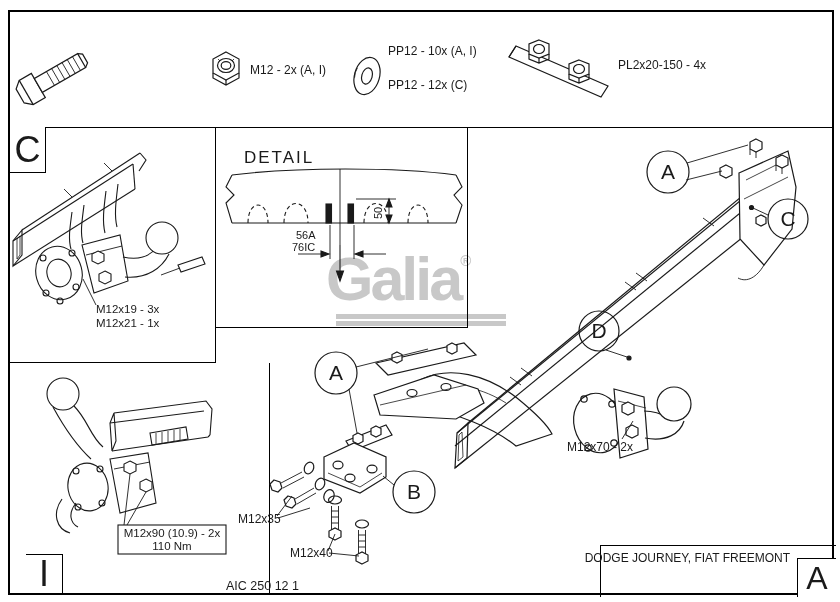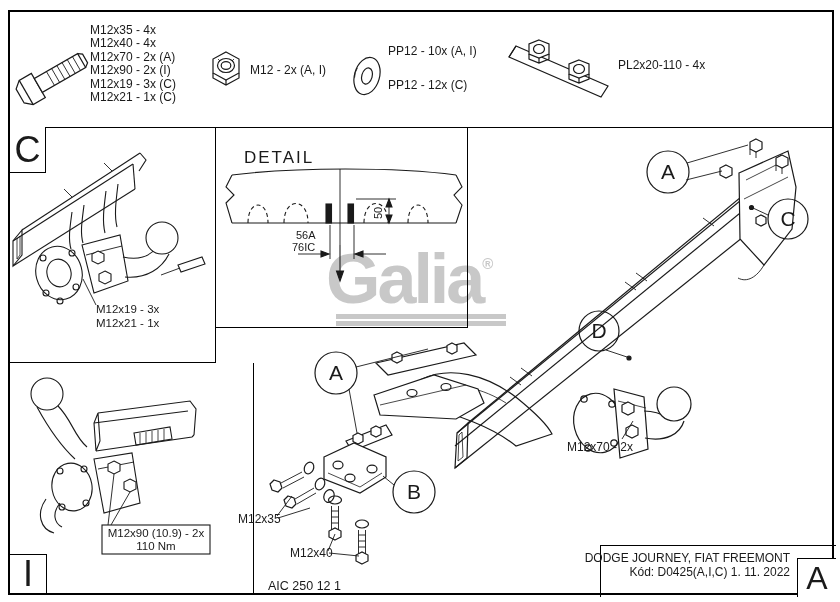--- a/index.html
+++ b/index.html
@@ -1,40 +1,40 @@
 <!DOCTYPE html>
 <html><head>
 <meta charset="utf-8">
 <style>
   html,body{margin:0;padding:0;background:#fff;}
   .sheet{position:relative;width:840px;height:602px;background:#fff;overflow:hidden;
          font-family:"Liberation Sans",sans-serif;color:#1a1a1a;}
   .frame{position:absolute;left:8px;top:10px;width:826px;height:585px;border:2px solid #000;box-sizing:border-box;}
   .band{position:absolute;left:0;top:0;width:822px;height:115px;border-bottom:1.5px solid #000;}
   .panel-c{position:absolute;left:0;top:115px;width:206px;height:236px;border-right:1.5px solid #000;border-bottom:1.5px solid #000;box-sizing:border-box;}
-  .panel-i{position:absolute;left:0;top:351px;width:244px;height:230px;border-right:1.5px solid #000;box-sizing:border-box;}
+  .panel-i{position:absolute;left:16px;top:351px;width:244px;height:230px;border-right:1.5px solid #000;box-sizing:border-box;}
   .detail-panel{position:absolute;left:206px;top:115px;width:252px;height:201px;border-right:1.5px solid #000;border-bottom:1.5px solid #000;box-sizing:border-box;z-index:3;}
   .letterbox{position:absolute;background:#fff;display:flex;align-items:center;justify-content:center;
              font-size:36px;font-weight:300;z-index:5;}
   .lb-c{left:0;top:0;width:35px;height:45px;border-right:1.2px solid #000;border-bottom:1.2px solid #000;}
   .lb-i{left:0;bottom:0;width:36px;height:38px;border-top:1.2px solid #000;border-right:1.2px solid #000;}
   .lb-a{position:absolute;right:0;bottom:0;width:38px;height:38px;border-top:1.2px solid #000;border-left:1.2px solid #000;
         background:#fff;display:flex;align-items:center;justify-content:center;font-size:32px;font-weight:300;}
   .parts-text{position:absolute;left:80px;top:12px;font-size:12px;line-height:13.4px;white-space:nowrap;}
   .one-line{position:absolute;font-size:12px;white-space:nowrap;}
   .galia{position:absolute;left:326px;top:244px;z-index:1;color:#c8c8c8;}
-  .galia .word{font-size:70px;font-weight:bold;letter-spacing:-3px;line-height:70px;margin-top:20px;}
+  .galia .word{font-size:61px;font-weight:bold;letter-spacing:-3px;line-height:70px;margin-top:20px;}
   .galia .reg{font-size:15px;font-weight:bold;vertical-align:34px;letter-spacing:0;}
   .galia .bar{height:4.5px;background:#c8c8c8;width:170px;margin-left:10px;}
   .galia .bar+.bar{margin-top:2.5px;}
   .mainsvg{position:absolute;left:206px;top:115px;z-index:2;}
   .detailsvg{position:absolute;left:0;top:0;}
   .title-block{position:absolute;left:590px;top:533px;width:236px;height:52px;border-top:1.5px solid #000;border-left:1.5px solid #000;box-sizing:border-box;z-index:4;background:transparent;}
   .tb-text{position:absolute;right:46px;top:5px;text-align:right;font-size:12px;line-height:14px;white-space:nowrap;}
-  .doc-num{position:absolute;left:216px;top:567px;font-size:12.5px;z-index:4;margin-left:42px;}
+  .doc-num{position:absolute;left:216px;top:567px;font-size:12.5px;z-index:4;}
   svg text{font-family:"Liberation Sans",sans-serif;fill:#1a1a1a;}
 </style>
 </head>
 <body>
 
 <div class="sheet">
 
   <div class="galia">
     <span class="word">Galia</span><span class="reg">®</span>
     <div class="bar"></div>
@@ -46,28 +46,20 @@
     <div class="band">
       <svg style="position:absolute;left:2px;top:24px" width="92" height="76" viewBox="0 0 92 76">
         <g transform="rotate(-30 22 52)" stroke="#1a1a1a" stroke-width="1.2" fill="#fff">
           <path d="M6,44 L13,38 L27,38 L27,66 L13,66 L6,60 Z"></path>
           <path d="M13,38 L13,66" fill="none"></path>
           <rect x="27" y="44" width="50" height="16"></rect>
           <path d="M41,44 L41,60 M47,44 L47,60 M53,44 L53,60 M59,44 L59,60 M65,44 L65,60 M71,44 L71,60" fill="none" stroke-width="0.8"></path>
           <path d="M77,44 L81,47 L81,57 L77,60" fill="none"></path>
         </g>
       </svg>
-      <div class="parts-text">
-        <div>M12x35 - 4x</div>
-        <div>M12x40 - 4x</div>
-        <div>M12x70 - 2x (A)</div>
-        <div>M12x90 - 2x (I)</div>
-        <div>M12x19 - 3x (C)</div>
-        <div>M12x21 - 1x (C)</div>
-      </div>
 
       <svg style="position:absolute;left:196px;top:36px" width="40" height="42" viewBox="0 0 40 42">
         <g stroke="#1a1a1a" stroke-width="1.2" fill="#fff">
           <polygon points="20,4 33,11 33,25 20,32 7,25 7,11"></polygon>
           <path d="M7,25 L7,30 L20,37 L33,30 L33,25 M20,32 L20,37" fill="none"></path>
           <ellipse cx="20" cy="17.5" rx="8.5" ry="7"></ellipse>
           <ellipse cx="20" cy="17.5" rx="4.8" ry="3.9" fill="none"></ellipse>
           <path d="M14,13 L12,11 M26,13 L28,11" fill="none" stroke-width="0.8"></path>
         </g>
       </svg>
@@ -92,21 +84,21 @@
             <path d="M21,20 L21,25 L31,29 L41,25 L41,20 M31,24 L31,29" fill="none"></path>
             <ellipse cx="31" cy="15" rx="5.5" ry="4.5"></ellipse>
           </g>
           <g>
             <polygon points="71,26 81,30 81,40 71,44 61,40 61,30"></polygon>
             <path d="M61,40 L61,45 L71,49 L81,45 L81,40 M71,44 L71,49" fill="none"></path>
             <ellipse cx="71" cy="35" rx="5.5" ry="4.5"></ellipse>
           </g>
         </g>
       </svg>
-      <div class="one-line" style="left:608px;top:46px">PL2x20-110 - 4x</div>
+      <div class="one-line" style="left:608px;top:46px">PL2x20-150 - 4x</div>
     </div>
 
     <div class="panel-c">
       <svg width="205" height="233" viewBox="0 0 205 233">
         <g stroke="#1a1a1a" stroke-width="1.1" fill="none">
           <path d="M12,103 L130,26"></path>
           <path d="M3,114 L123,37"></path>
           <path d="M3,139 L125,62"></path>
           <path d="M12,103 L3,114 L3,139 L12,128 Z"></path>
           <path d="M7,112 L7,132 L10,128 L10,109 Z" stroke-width="0.8"></path>
@@ -311,19 +303,18 @@
       <text x="22" y="396" font-size="12">M12x35</text>
       <text x="74" y="430" font-size="12">M12x40</text>
       <text x="351" y="324" font-size="12">M12x70 - 2x</text>
     </svg>
 
     <div class="doc-num">AIC 250 12 1</div>
 
     <div class="title-block">
       <div class="tb-text">
         <div>DODGE JOURNEY, FIAT FREEMONT</div>
-        <div>Kód: D0425(A,I,C)  1. 11. 2022</div>
       </div>
       <div class="lb-a">A</div>
     </div>
 
   </div>
 </div>
 
 </body></html>

